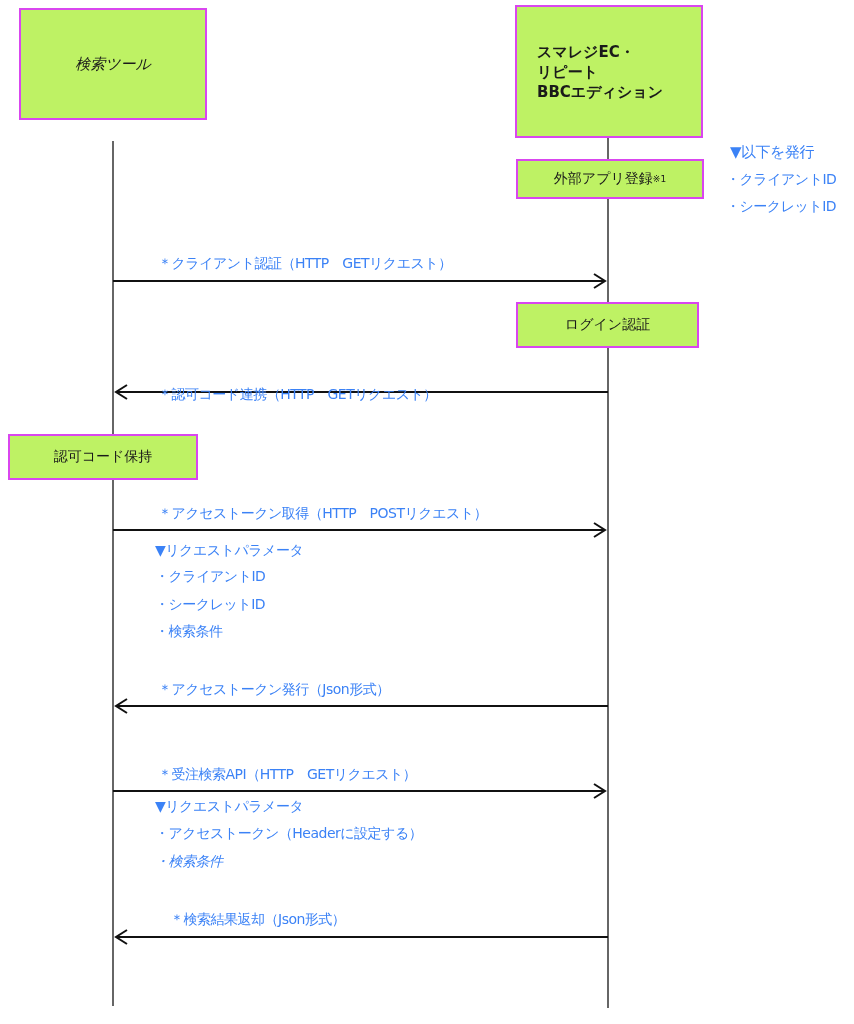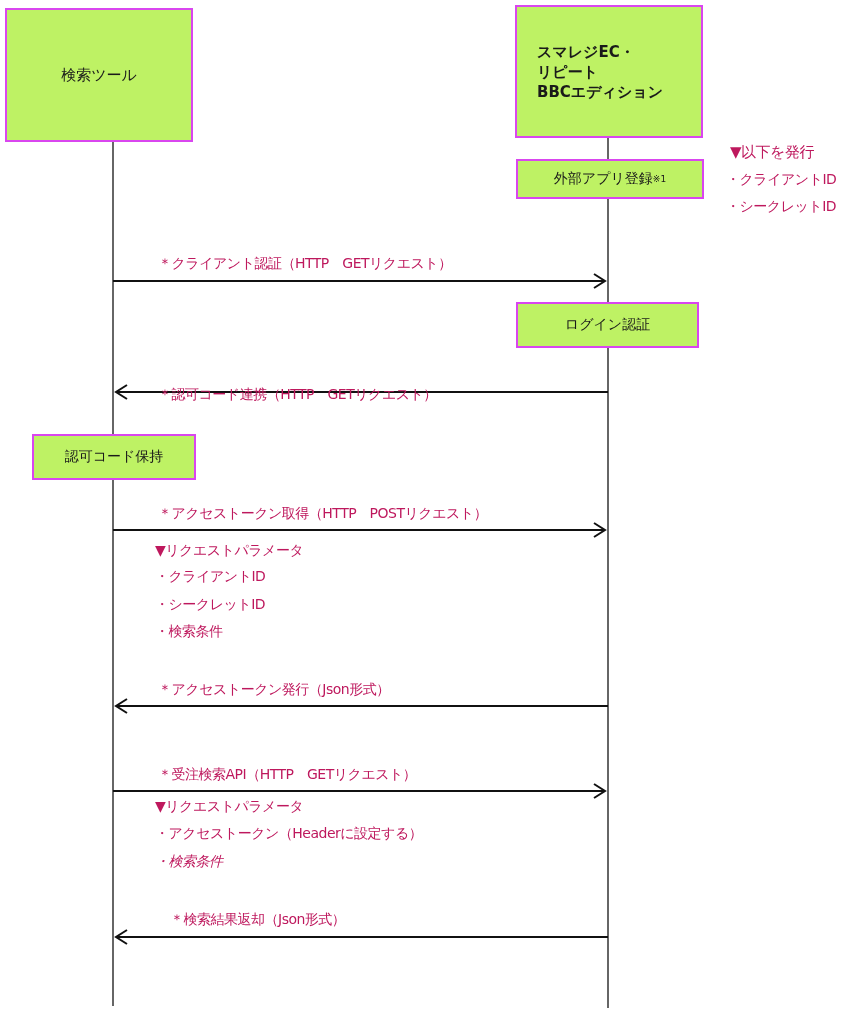--- a/index.html
+++ b/index.html
@@ -1,20 +1,20 @@
 <!DOCTYPE html>
 <html><head>
 <meta charset="utf-8">
 <style>
   html, body { margin: 0; padding: 0; background: #ffffff; }
   body { width: 854px; height: 1024px; position: relative; overflow: hidden;
          font-family: "DejaVu Sans", "Liberation Sans", sans-serif; color: #1a1a1a; }
   .box { position: absolute; box-sizing: border-box; border: 2px solid #d946ef; background: #bef264;
          display: flex; align-items: center; justify-content: center; }
-  .lbl { position: absolute; white-space: nowrap; font-size: 14px; color: #be185d; letter-spacing: -0.5px; }
+  .lbl { position: absolute; white-space: nowrap; font-size: 14px; color: #3b82f6; letter-spacing: -0.5px; }
   .small { font-size: 14px; }
   svg.lines { position: absolute; left: 0; top: 0; }
   #actor-right { font-weight: bold; font-size: 15px; line-height: 20px; justify-content: flex-start; align-items: center; padding-left: 20px; }
   #actor-right .col { display: flex; flex-direction: column; }
 </style>
 </head>
 <body>
 
 <svg class="lines" width="854" height="1024">
   <line x1="113" y1="141" x2="113" y2="1006" stroke="#333" stroke-width="1.5"></line>
@@ -39,42 +39,42 @@
   <g>
     <line x1="113" y1="791" x2="604" y2="791" stroke="#111" stroke-width="2"></line>
     <polyline points="594,784 605,791 594,798" fill="none" stroke="#111" stroke-width="2"></polyline>
   </g>
   <g>
     <line x1="117" y1="937" x2="608" y2="937" stroke="#111" stroke-width="2"></line>
     <polyline points="127,930 116,937 127,944" fill="none" stroke="#111" stroke-width="2"></polyline>
   </g>
 </svg>
 
-<div class="box" style="left:5px; top:8px; width:188px; height:134px;">
+<div class="box" style="left:19px; top:8px; width:188px; height:112px;font-style:italic;">
   <span style="font-size:15px;">検索ツール</span>
 </div>
 
 <div class="box" id="actor-right" style="left:515px; top:5px; width:188px; height:133px;">
   <div class="col">
     <span>スマレジEC・</span>
     <span>リピート</span>
     <span>BBCエディション</span>
   </div>
 </div>
 
 <div class="box" style="left:516px; top:159px; width:188px; height:40px;">
   <span class="small">外部アプリ登録</span>
     <sup style="font-size:9px;">※1</sup>
 </div>
 
 <div class="box" style="left:516px; top:302px; width:183px; height:46px;">
   <span class="small">ログイン認証</span>
 </div>
 
-<div class="box" style="left:32px; top:434px; width:164px; height:46px;">
+<div class="box" style="left:8px; top:434px; width:190px; height:46px;">
   <span class="small">認可コード保持</span>
 </div>
 
 <div class="lbl" style="left:730px; top:143px; font-size:15px;">▼以下を発行</div>
 <div class="lbl" style="left:726px; top:171px;">・クライアントID</div>
 <div class="lbl" style="left:726px; top:198px;">・シークレットID</div>
 
 <div class="lbl" style="left:158px; top:255px;">＊クライアント認証（HTTP　GETリクエスト）</div>
 <div class="lbl" style="left:158px; top:366px;margin-top:20px;">＊認可コード連携（HTTP　GETリクエスト）</div>
 <div class="lbl" style="left:158px; top:505px;">＊アクセストークン取得（HTTP　POSTリクエスト）</div>

